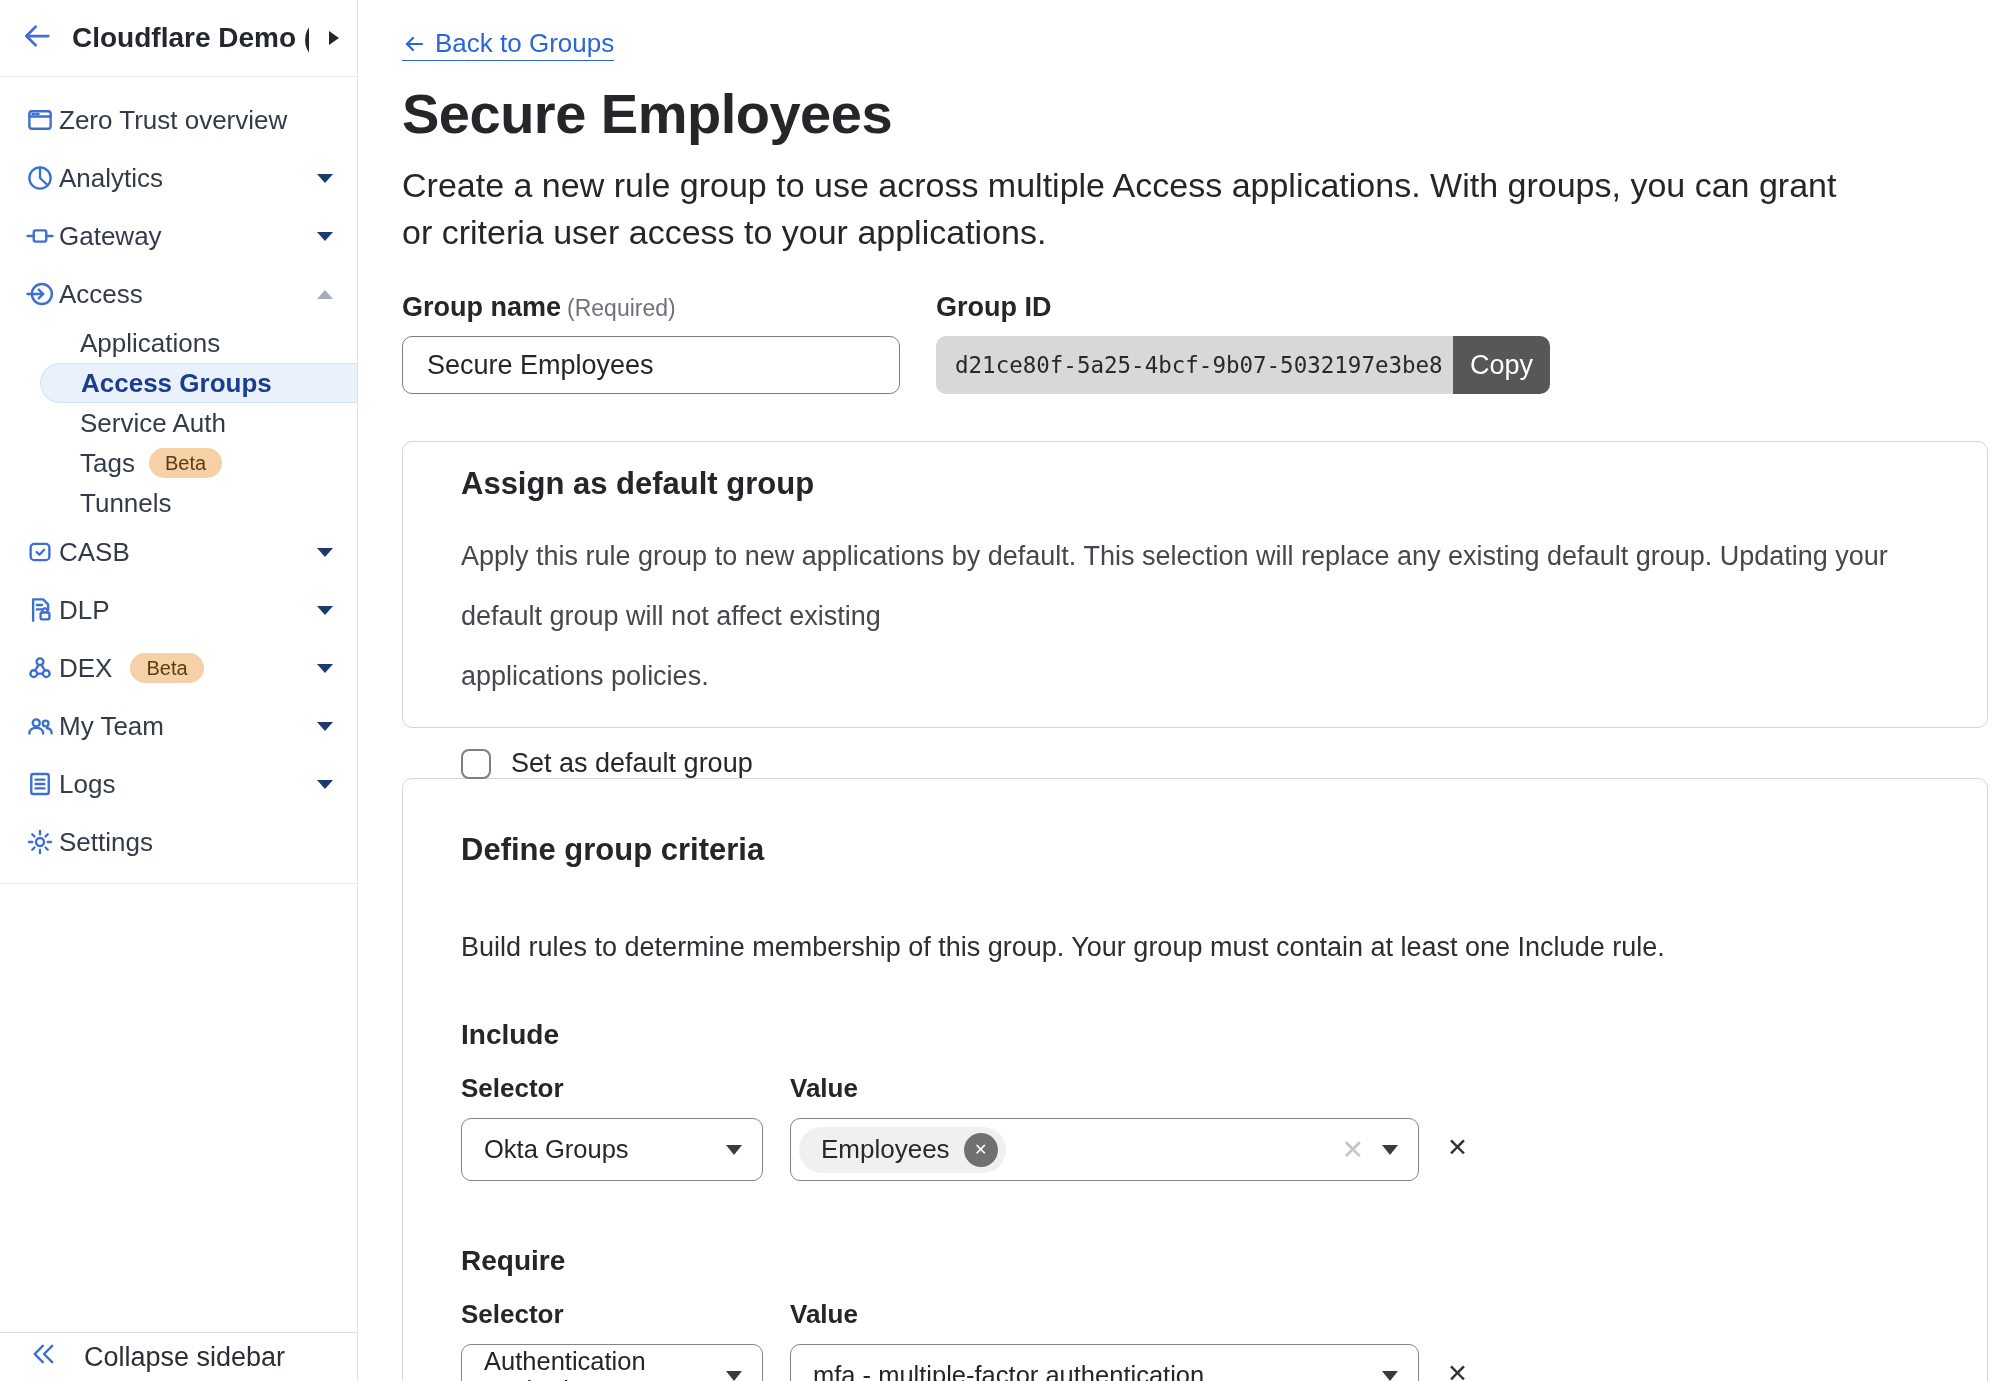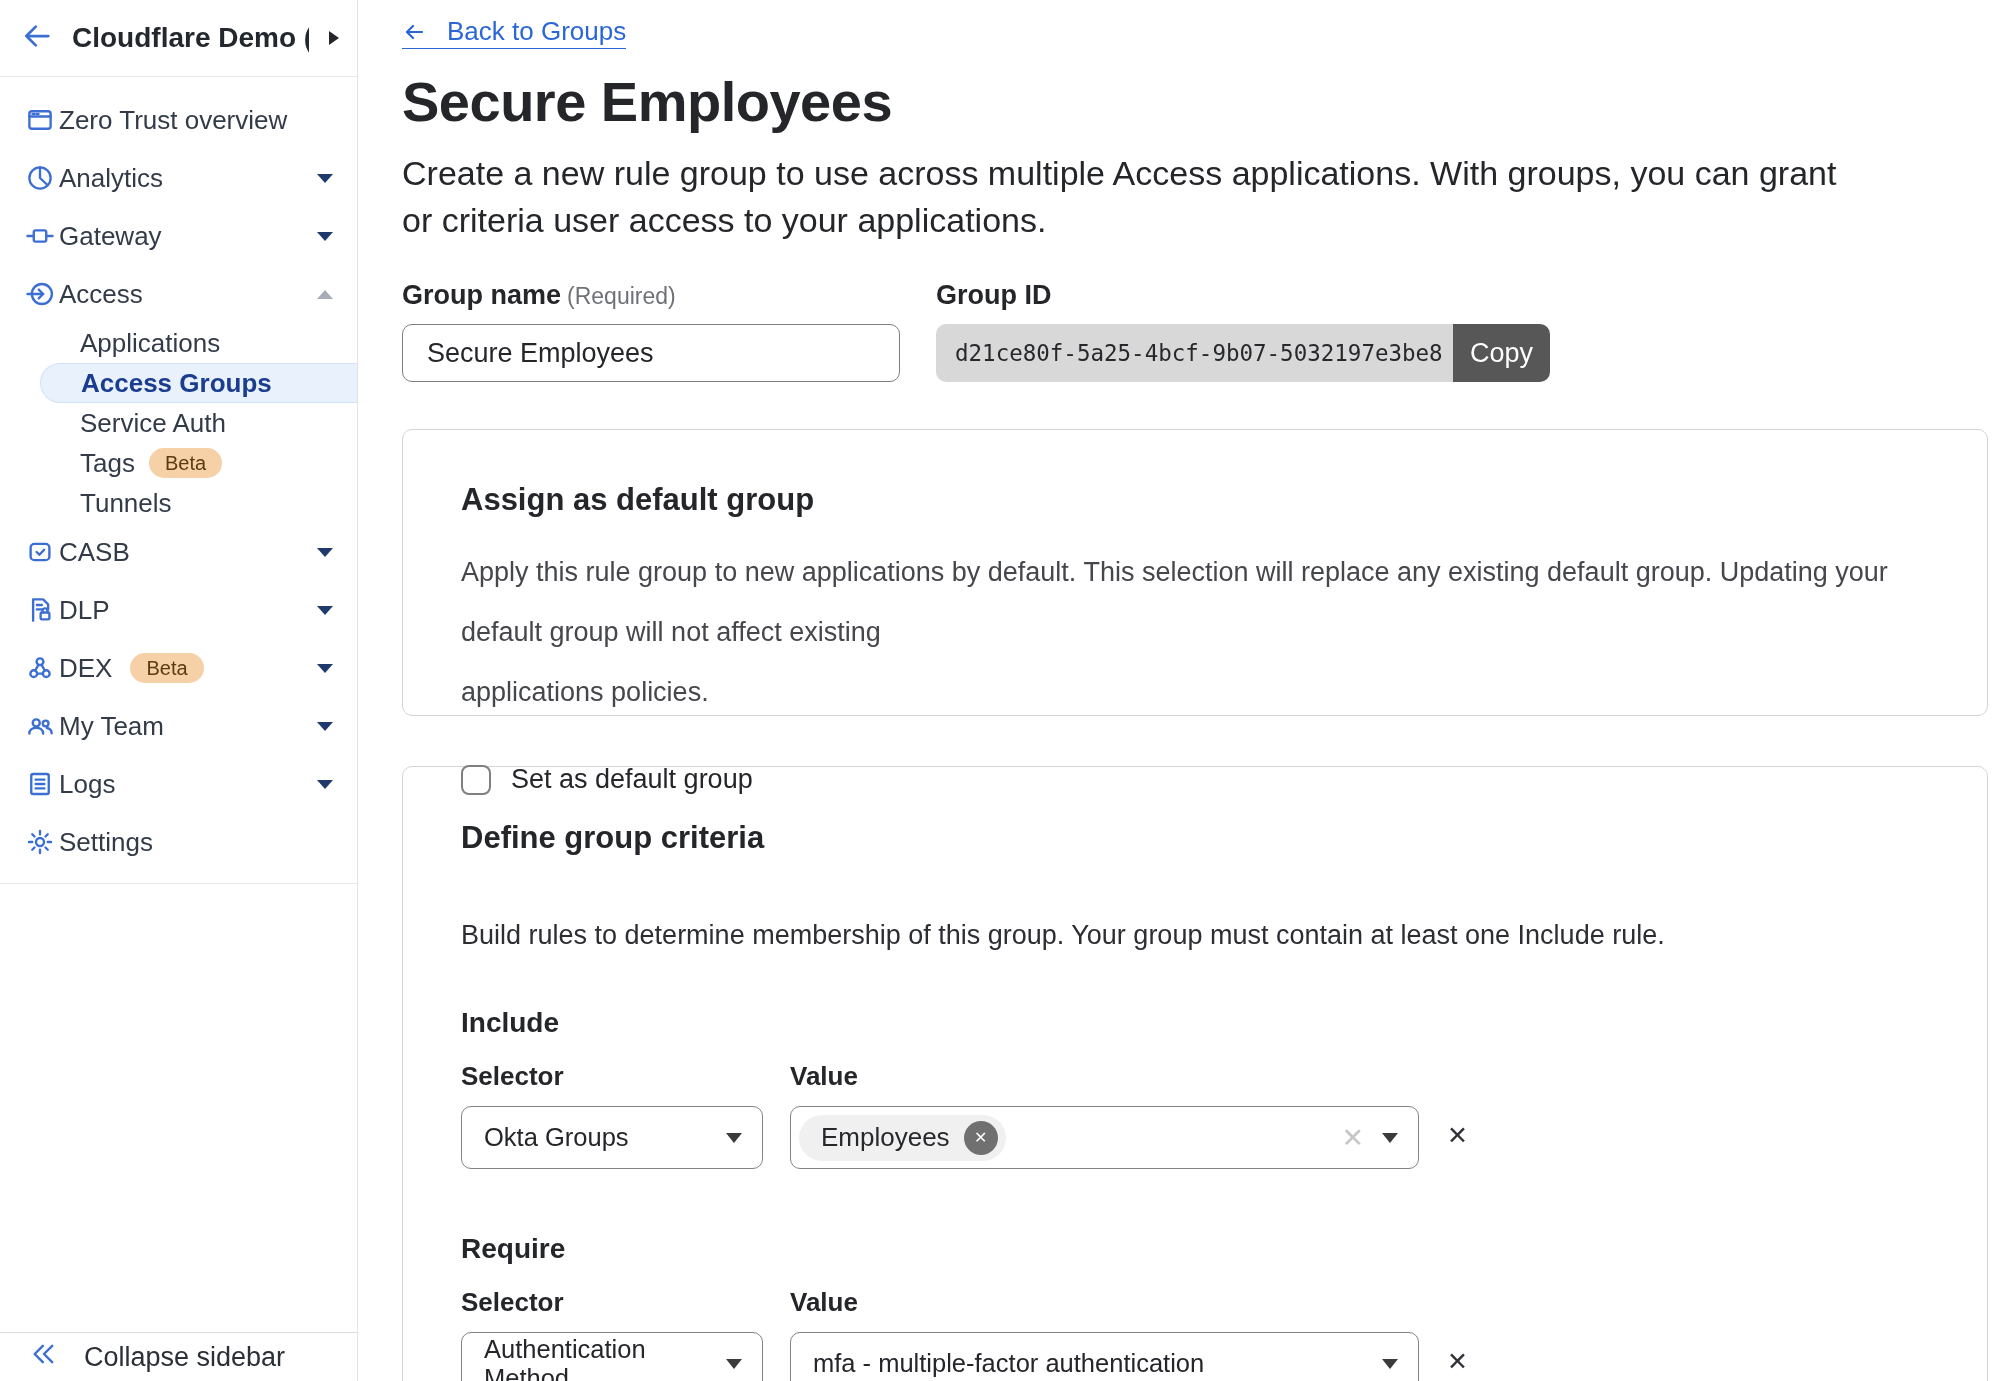--- a/index.html
+++ b/index.html
@@ -21,37 +21,37 @@
   .chev { position:absolute; right:24px; width:0; height:0; border-left:8px solid transparent; border-right:8px solid transparent; }
   .chev.down { border-top:9px solid #1e3a6d; }
   .chev.up { border-bottom:9px solid #a7adb8; }
   .beta { display:inline-block; margin-left:14px; background:#f6d0a6; color:#5c3b10; font-size:20px; font-weight:500; padding:4px 16px; border-radius:999px; line-height:1.1; }
   .sb-divider { border-top:1.5px solid #e8e8e8; margin-top:12px; }
   .sb-footer { position:absolute; left:0; right:0; bottom:0; height:49px; border-top:1.5px solid #dcdcdc; display:flex; align-items:center; gap:26px; padding-left:30px; font-size:27px; color:#2b2f36; cursor:pointer; background:#fff; }
   .sb-footer svg { width:28px; height:28px; stroke:#3d6fd3; fill:none; stroke-width:2.1; stroke-linecap:round; stroke-linejoin:round; }
 
   
   main { flex:1; padding:8px 11px 0 44px; }
-  .back-link { display:inline-flex; align-items:center; gap:21px; color:#2b66d9; font-size:26px; border-bottom:1.5px solid #2b66d9; padding-bottom:1px; margin-top:8px; cursor:pointer; }
+  .back-link { display:inline-flex; align-items:center; gap:9px; color:#2b66d9; font-size:26px; border-bottom:1.5px solid #2b66d9; padding-bottom:1px; margin-top:20px; cursor:pointer; }
   .back-link svg { width:24px; height:24px; stroke:#2b66d9; fill:none; stroke-width:2.2; stroke-linecap:round; stroke-linejoin:round; }
   h1 { font-size:56px; font-weight:600; color:#24262a; margin-top:20px; letter-spacing:-0.5px; }
   .page-desc { margin-top:16px; font-size:34px; line-height:47px; color:#24262a; }
 
   .form-row { display:flex; margin-top:36px; }
   .fg-id { margin-left:36px; }
   .field-label { font-size:27px; font-weight:700; color:#24262a; height:32px; margin-bottom:12px; white-space:nowrap; }
   .req { font-weight:400; color:#6f7178; font-size:23px; margin-left:6px; }
   .name-input { width:498px; height:58px; border:1.7px solid #7d7d7d; border-radius:10px; padding:0 24px; font-size:27px; color:#24262a; font-family:"Liberation Sans",sans-serif; outline:none; background:#fff; }
   .id-row { display:flex; height:58px; }
   .id-box { width:517px; background:#d8d8d8; border-radius:10px 0 0 10px; display:flex; align-items:center; padding:0 19px; font-family:"DejaVu Sans Mono",monospace; font-size:22.5px; color:#26282b; white-space:nowrap; }
   .copy-btn { width:97px; background:#575757; color:#fff; font-size:27px; border:none; border-radius:0 10px 10px 0; cursor:pointer; font-family:"Liberation Sans",sans-serif; }
 
   .card { width:1586px; border:1.5px solid #d5d5d5; border-radius:10px; background:#fff; }
   .card h2 { font-size:31px; font-weight:600; color:#24262a; }
-  .card1 { margin-top:47px; height:287px; padding:52px 58px 0; }
+  .card1 { margin-top:47px; height:287px; padding:24px 58px 0; }
   .card-desc { margin-top:24px; font-size:27px; line-height:60px; color:#45474c; }
   .checkbox-row { margin-top:42px; display:flex; align-items:flex-end; gap:20px; }
   .checkbox { width:30px; height:30px; border:2px solid #7f7f7f; border-radius:8px; background:#fff; cursor:pointer; }
   .cb-label { font-size:27px; color:#24262a; }
 
   .card2 { margin-top:50px; height:880px; padding:53px 58px 0; }
   .card2 .card-desc { margin-top:49px; color:#2c2e33; }
   .card2 h3 { font-size:28px; font-weight:700; color:#24262a; }
   .h3-rule { margin-top:42px; }
   .h3-require { margin-top:64px; }

